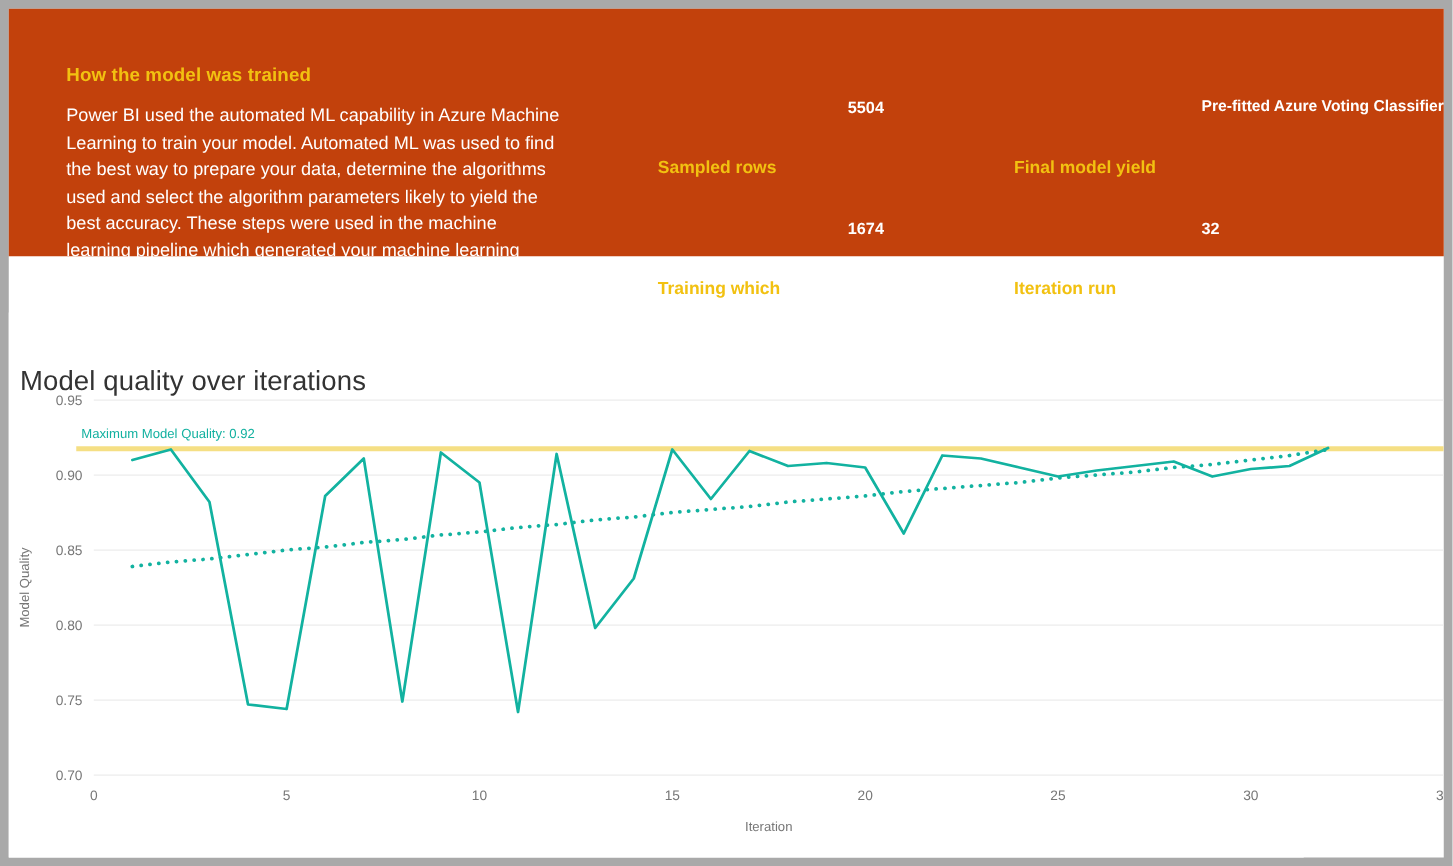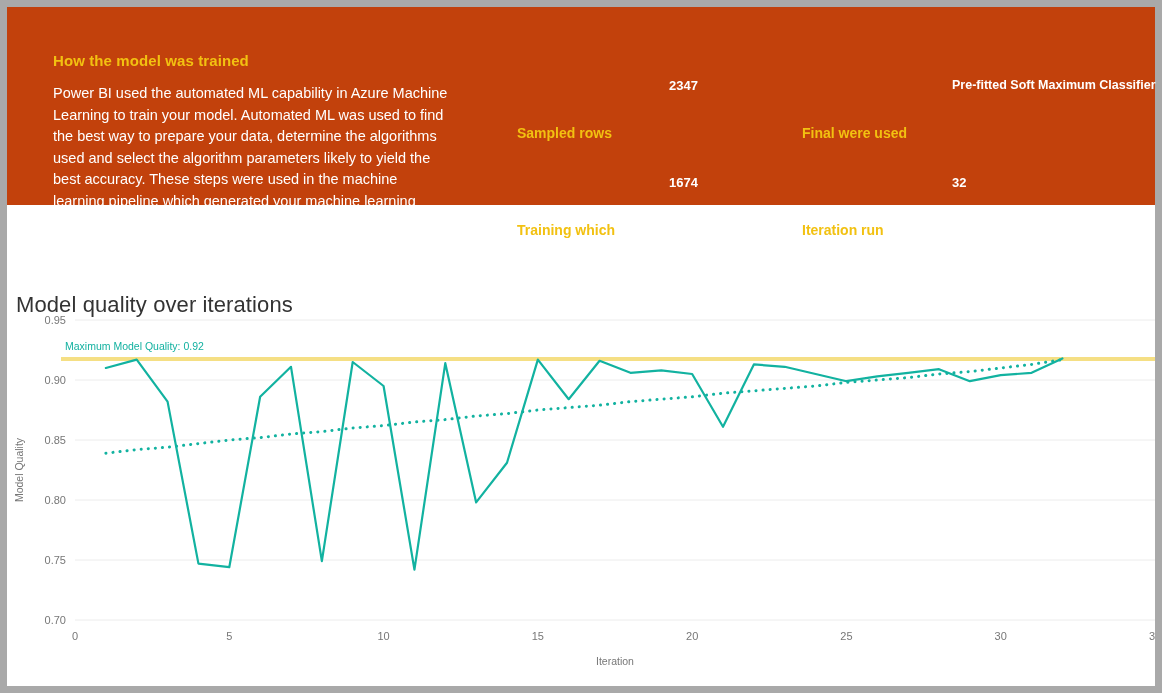--- a/index.html
+++ b/index.html
@@ -141,23 +141,23 @@
   <div class="header">
 
     <div class="header-left">
       <h2 class="header-title">How the model was trained</h2>
       <p class="header-body">Power BI used the automated ML capability in Azure Machine Learning to train your model. Automated ML was used to find the best way to prepare your data, determine the algorithms used and select the algorithm parameters likely to yield the best accuracy. These steps were used in the machine learning pipeline which generated your machine learning model.</p>
     </div>
 
     <div class="header-stats">
       <div class="stats-grid">
         <div class="stat-label">Sampled rows</div>
-        <div class="stat-value">2347</div>
-        <div class="stat-label">Final were used</div>
-        <div class="stat-value wide">Pre-fitted Soft Maximum Classifier</div>
+        <div class="stat-value">5504</div>
+        <div class="stat-label">Final model yield</div>
+        <div class="stat-value wide">Pre-fitted Azure Voting Classifier</div>
 
         <div class="stat-label">Training which</div>
         <div class="stat-value">1674</div>
         <div class="stat-label">Iteration run</div>
         <div class="stat-value">32</div>
       </div>
     </div>
 
   </div>
 

